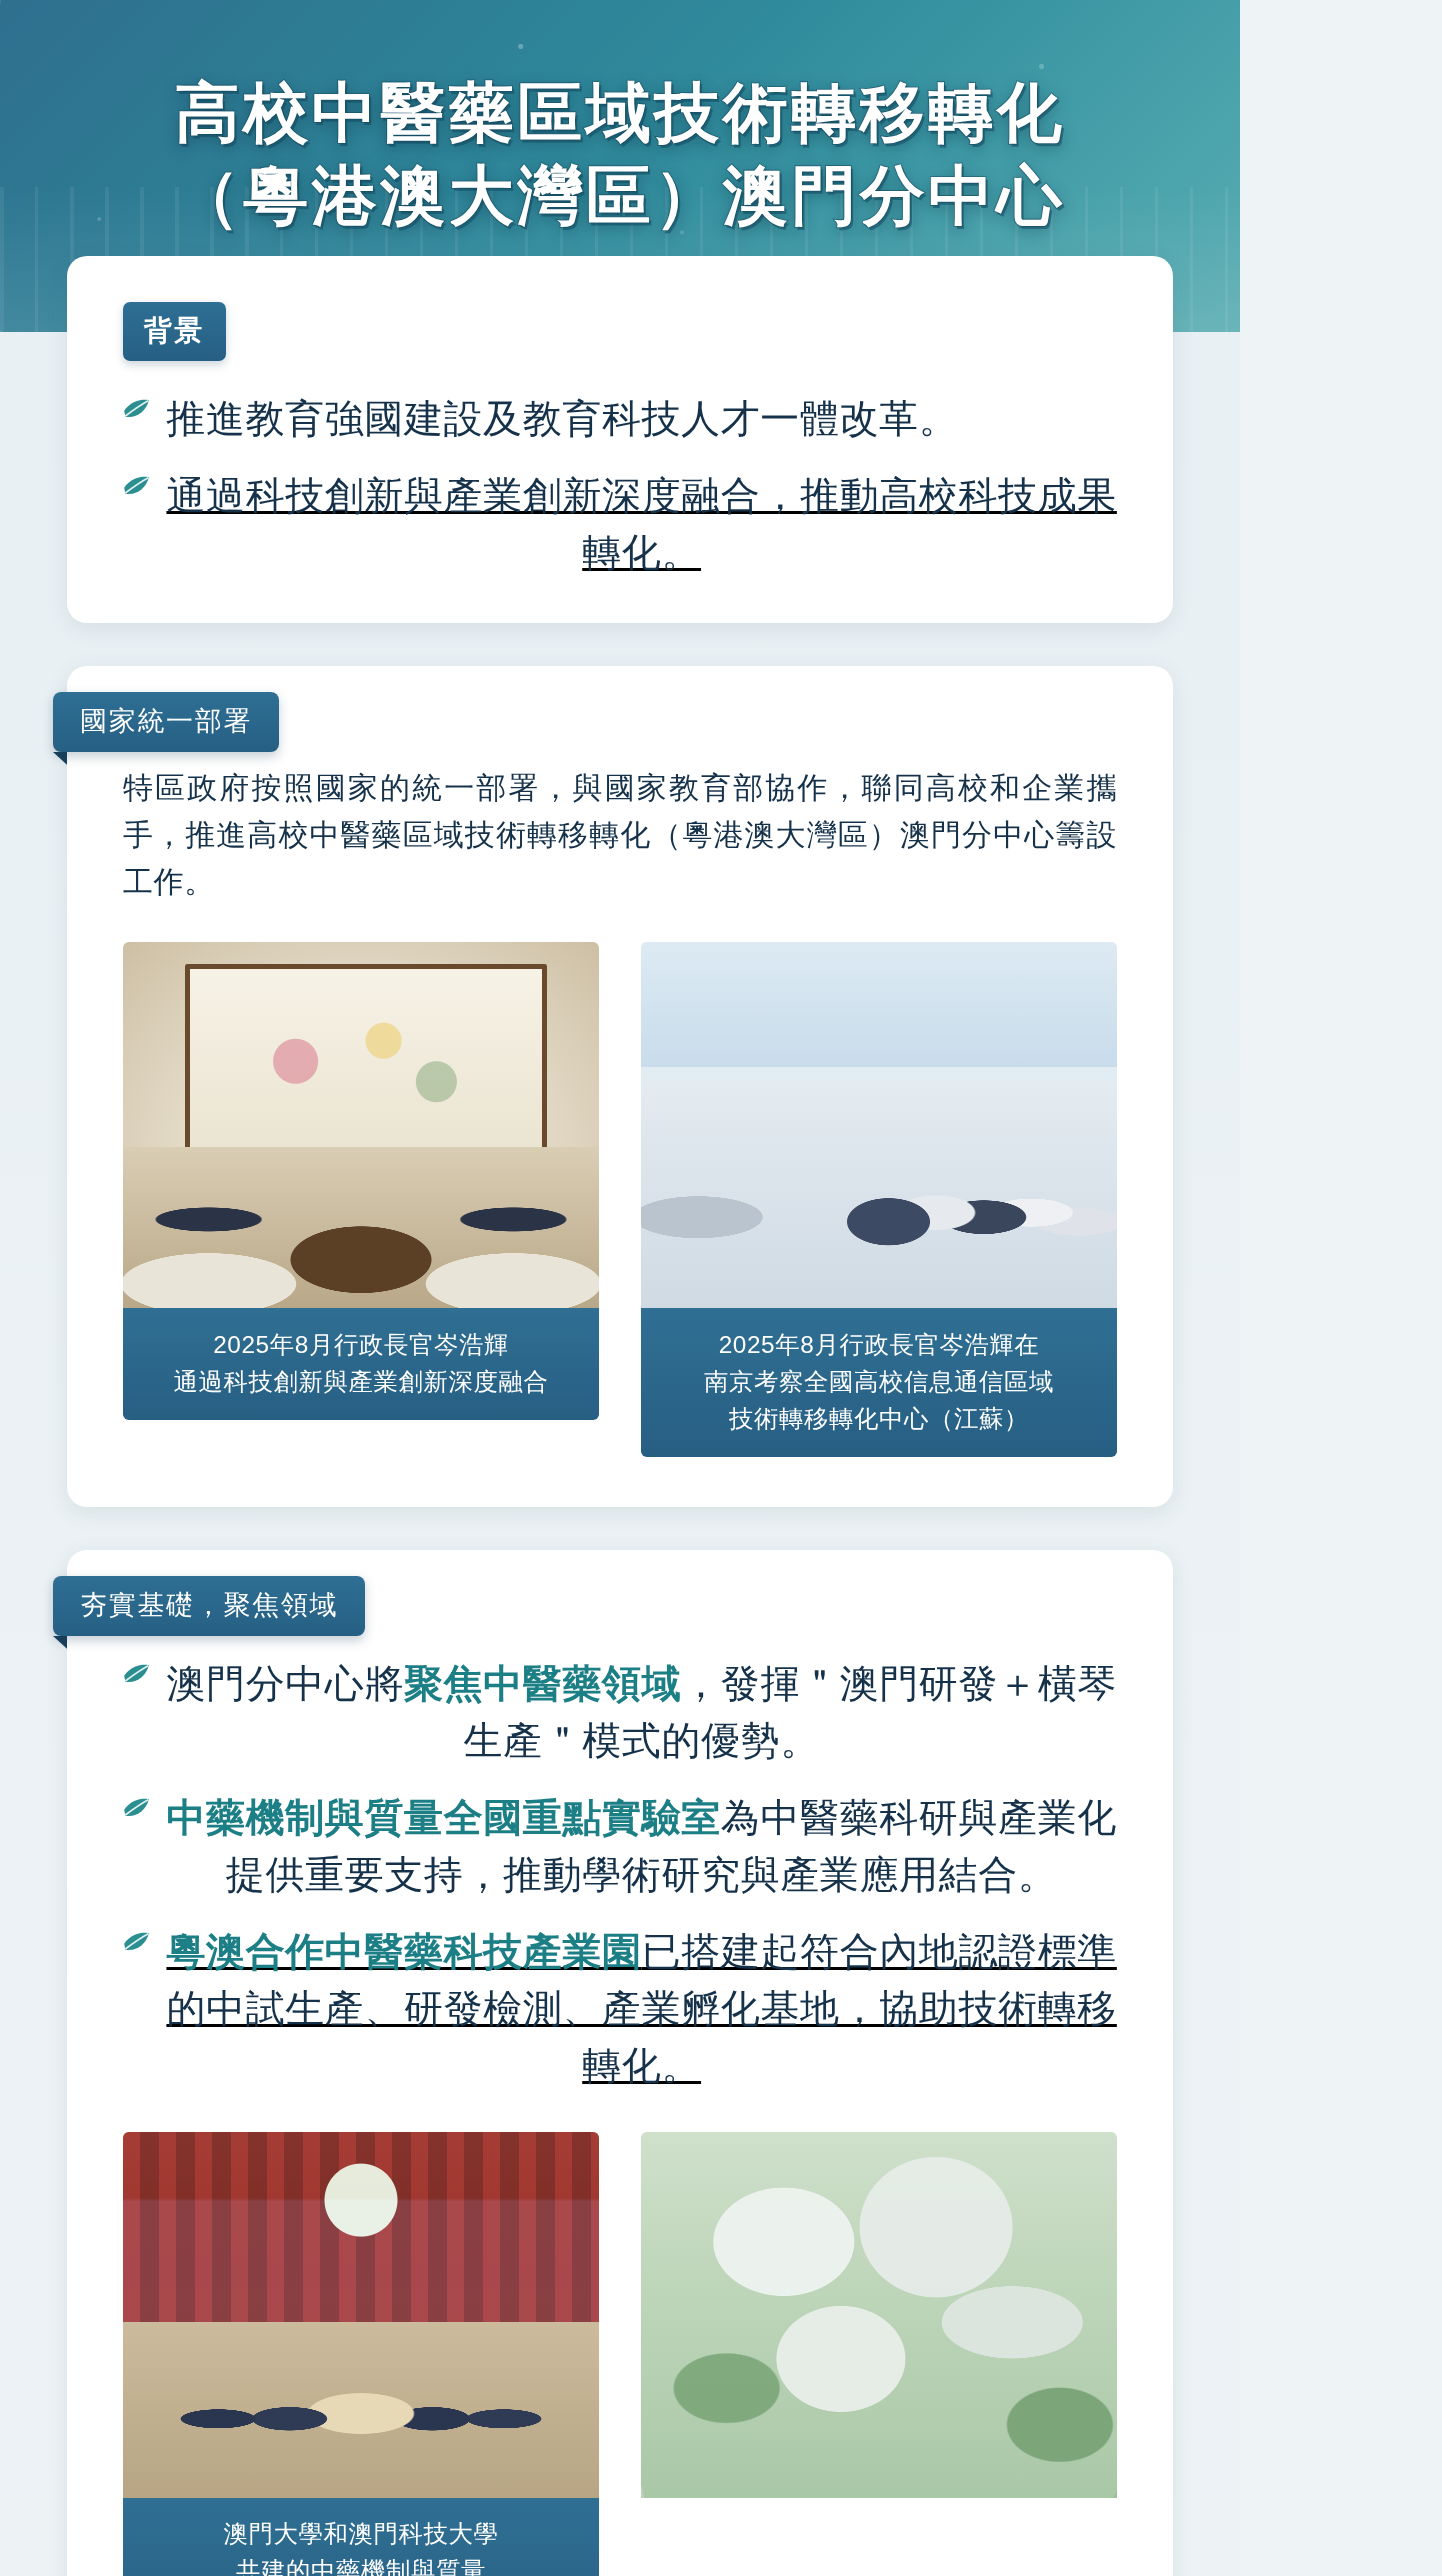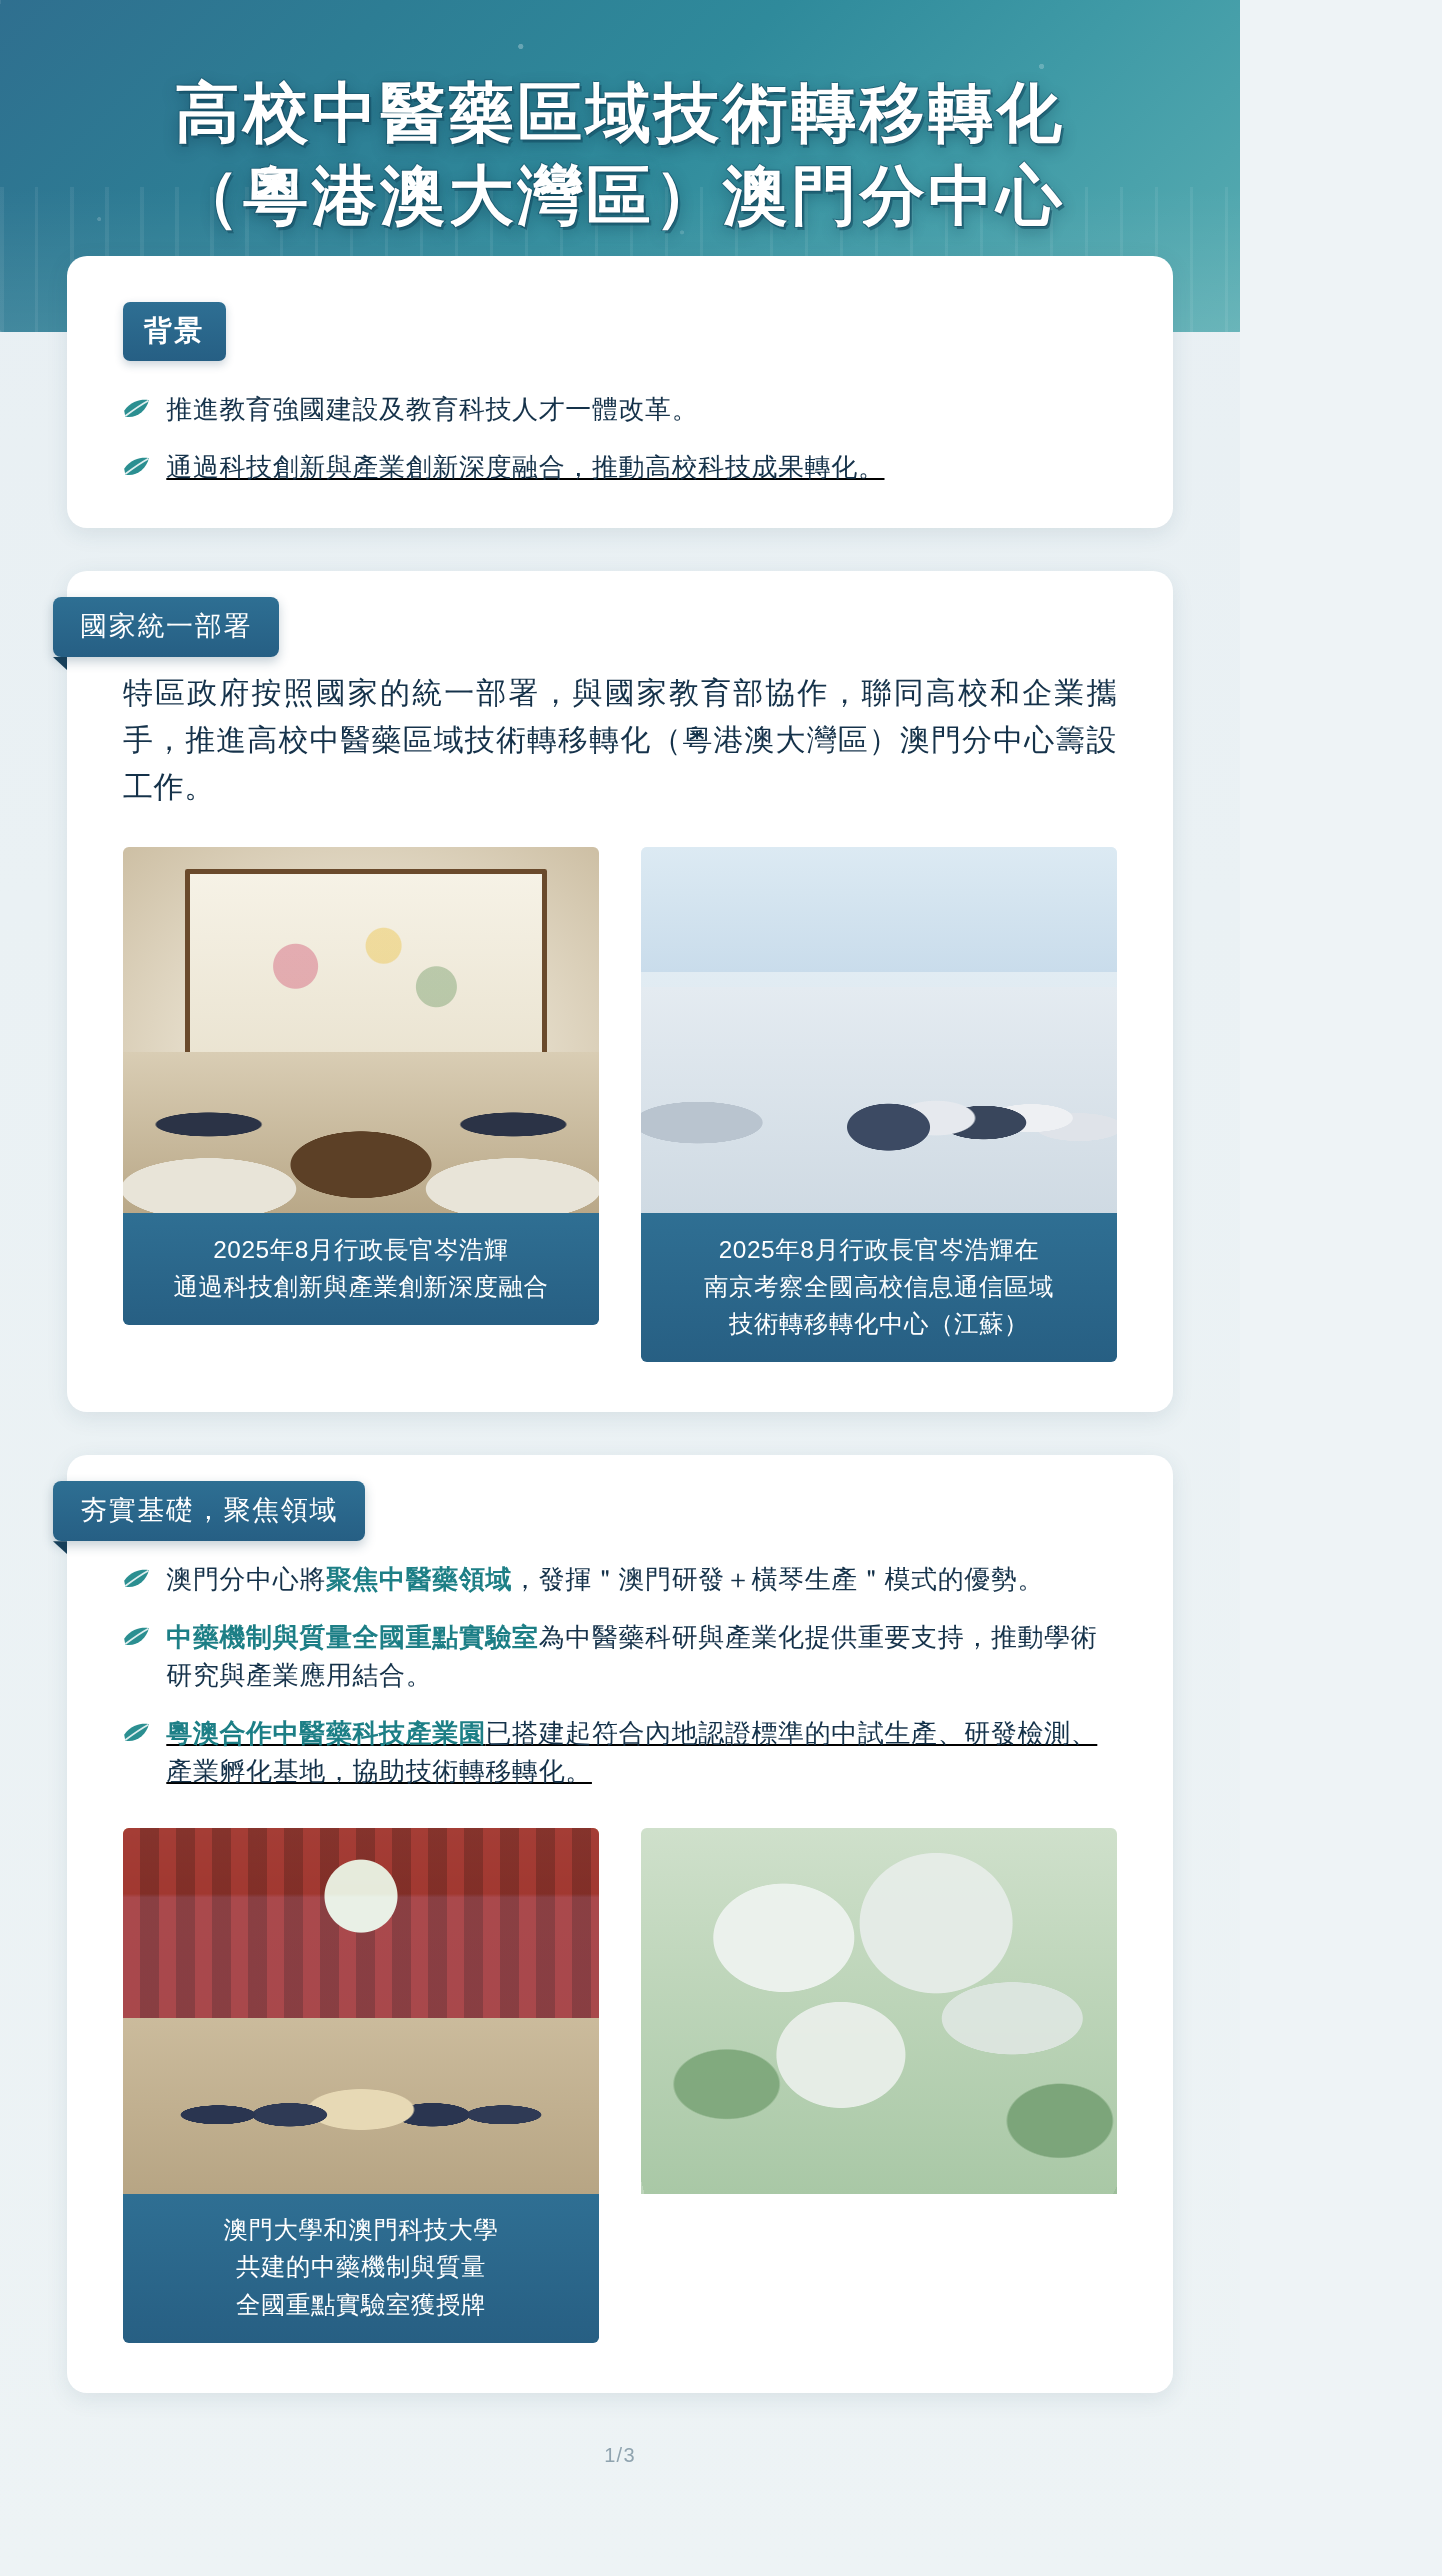--- a/index.html
+++ b/index.html
@@ -135,24 +135,25 @@
     align-items: flex-start;
     gap: 16.3px;
     margin-bottom: 20px;
   }
   .bullet:last-child { margin-bottom: 0; text-decoration: underline; }
   .leaf {
     flex: 0 0 auto;
     margin-top: 8.1px;
   }
   .btxt {
-    font-size: 26px;
+    font-size: 39px;
     line-height: 1.46;
     color: #15324a;
     letter-spacing: 0.6px;
+    text-align: center;
   }
   .btxt .hl { color: #1d7f86; font-weight: bold; }
 
   .body-block {
     padding: 99px 56px 0 56px;
   }
   .para {
     font-size: 30px;
     line-height: 1.56;
     color: #15324a;

